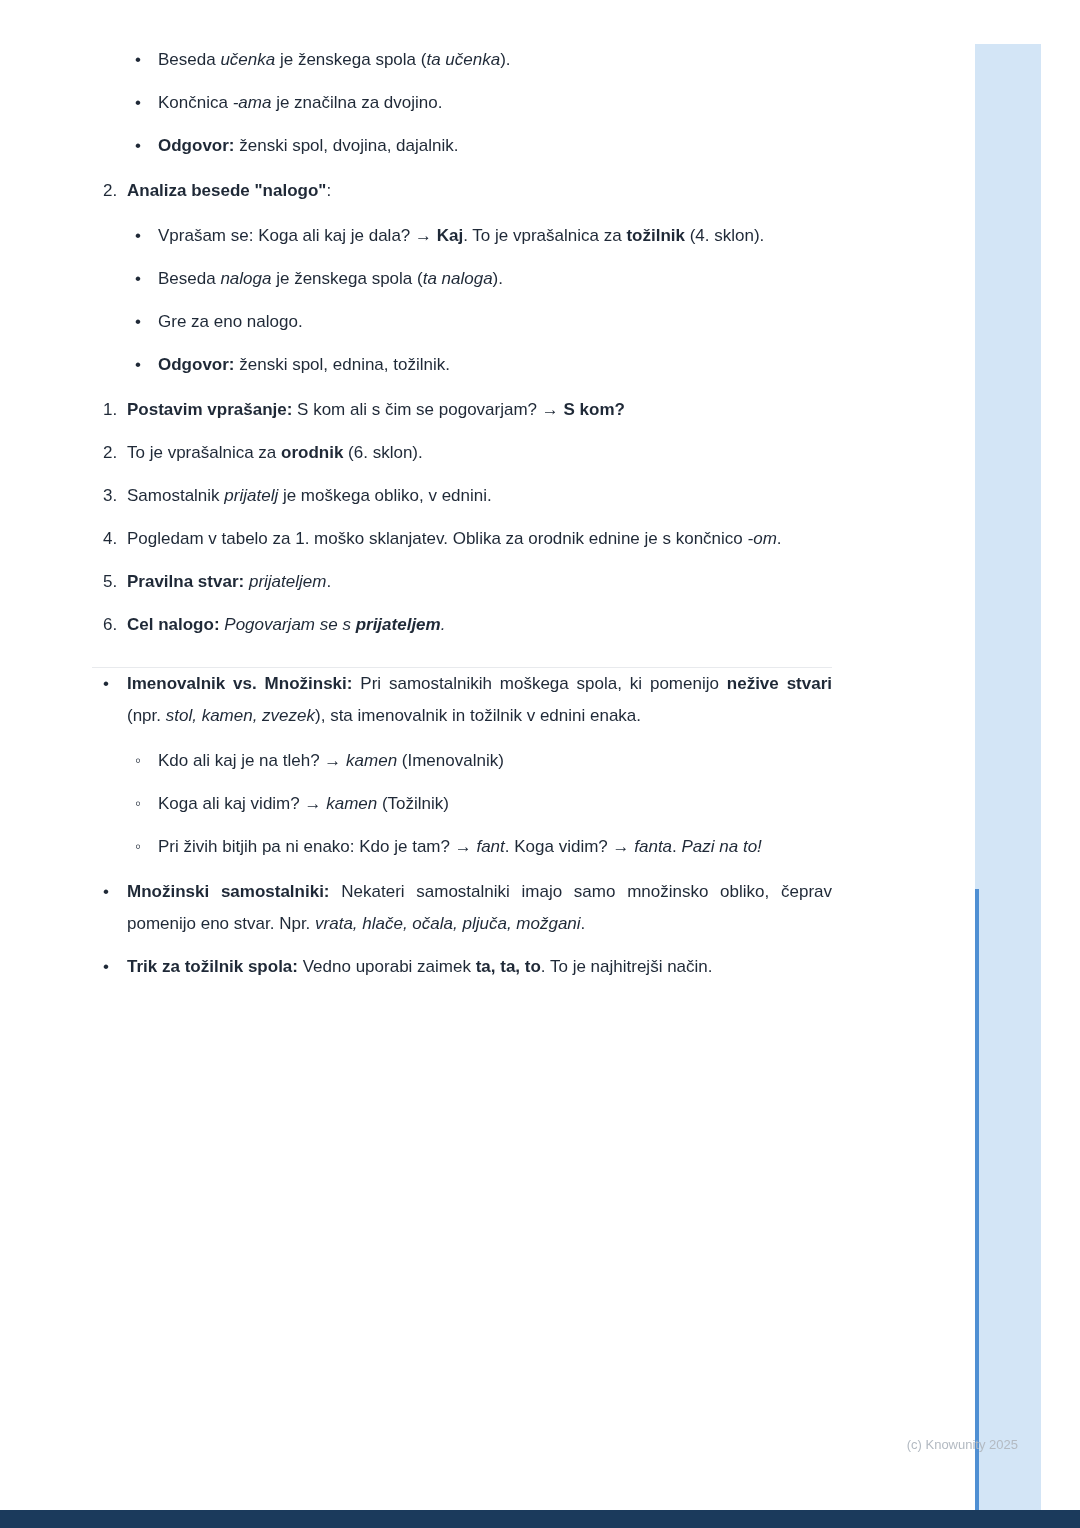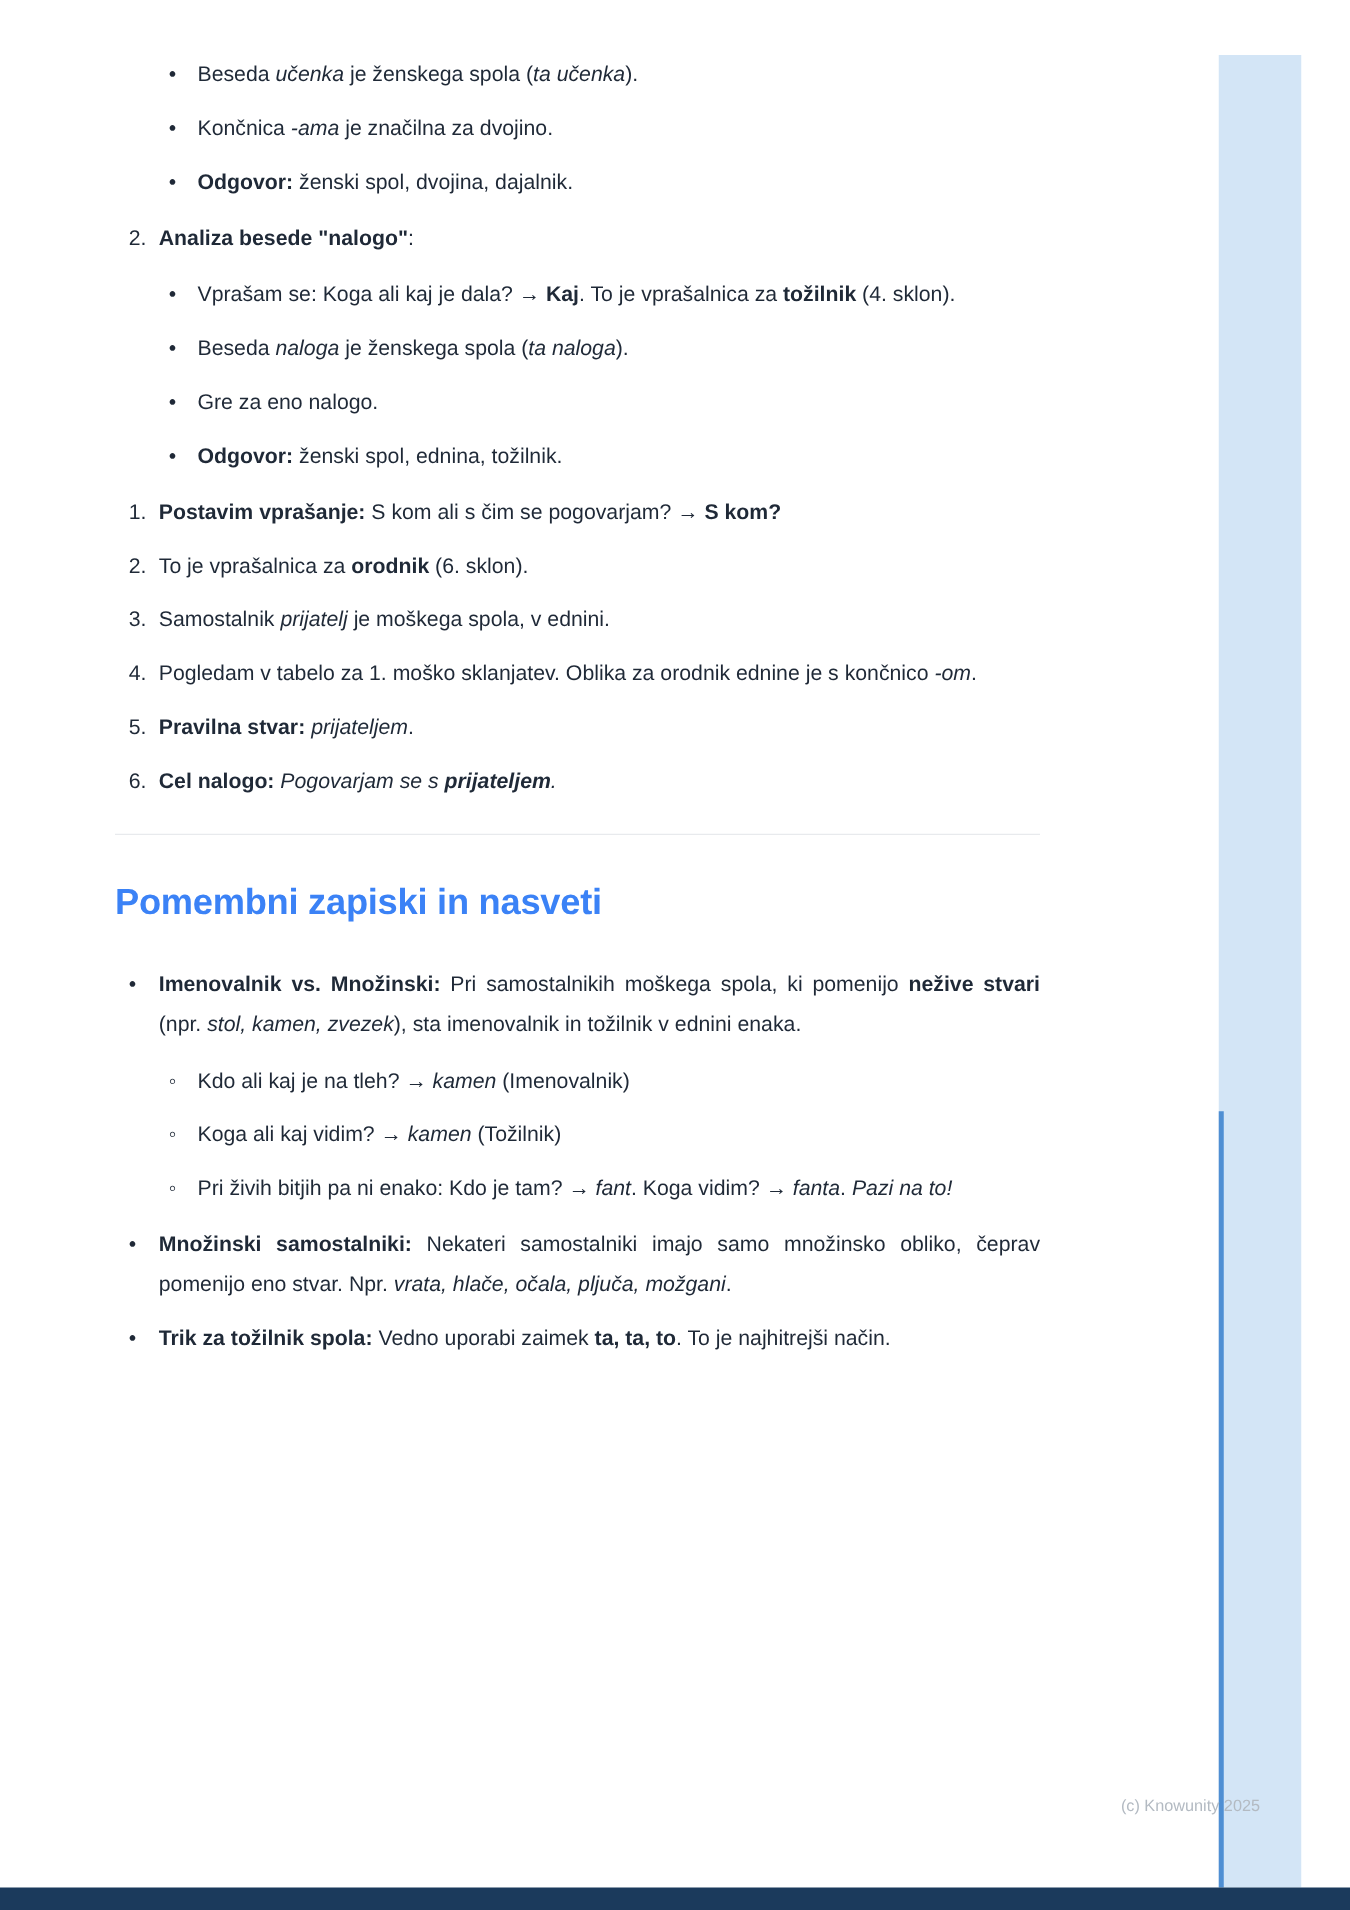--- a/index.html
+++ b/index.html
@@ -22,21 +22,21 @@
   .b{font-weight:700;}
   .i{font-style:italic;}
   .divider{height:1px;background:#e8eaed;margin:26px 0 0 0;}
   .section-heading{
     font-size:29px;font-weight:700;color:#3b82f6;
     margin:36px 0 32px 0;line-height:36px;letter-spacing:-0.2px;
   }
   .edge-strip{position:absolute;left:975px;top:44px;width:66px;height:1466px;background:#d3e5f6;}
   .edge-thumb{position:absolute;left:975px;top:889px;width:4px;height:621px;background:#4f8fd3;}
   .bottom-bar{position:absolute;left:0;top:1510px;width:1080px;height:18px;background:#1b3a5c;}
-  .watermark{position:absolute;top:1437px;right:72px;font-size:13px;color:#b3bac2;line-height:16px;}
+  .watermark{position:absolute;top:1437px;right:62px;font-size:13px;color:#b3bac2;line-height:16px;}
 </style>
 </head>
 <body>
 
 <div class="page">
   <div class="edge-strip"></div>
   <div class="edge-thumb"></div>
   <div class="content" id="doc">
       <div class="list inner">
         <div class="li">
@@ -80,37 +80,36 @@
         <div class="li">
           <span class="marker num">1.</span>
           <div class="li-text"><span class="b">Postavim vprašanje:</span><span> S kom ali s čim se pogovarjam? → </span><span class="b">S kom?</span></div>
         </div>
         <div class="li">
           <span class="marker num">2.</span>
           <div class="li-text"><span>To je vprašalnica za </span><span class="b">orodnik</span><span> (6. sklon).</span></div>
         </div>
         <div class="li">
           <span class="marker num">3.</span>
-          <div class="li-text"><span>Samostalnik </span><span class="i">prijatelj</span><span> je moškega spola, v ednini.</span></div>
+          <div class="li-text"><span>Samostalnik </span><span class="i">prijatelj</span><span> je moškega obliko, v ednini.</span></div>
         </div>
         <div class="li">
           <span class="marker num">4.</span>
           <div class="li-text"><span>Pogledam v tabelo za 1. moško sklanjatev. Oblika za orodnik ednine je s končnico </span><span class="i">-om</span><span>.</span></div>
         </div>
         <div class="li">
           <span class="marker num">5.</span>
           <div class="li-text"><span class="b">Pravilna stvar:</span><span> </span><span class="i">prijateljem</span><span>.</span></div>
         </div>
         <div class="li">
           <span class="marker num">6.</span>
           <div class="li-text"><span class="b">Cel nalogo:</span><span> </span><span class="i">Pogovarjam se s </span><span class="b i">prijateljem</span><span class="i">.</span></div>
         </div>
       </div>
       <div class="divider"></div>
-      <h2 class="section-heading"><span>Pomembni zapiski in nasveti</span></h2>
       <div class="list outer">
         <div class="li">
           <span class="marker disc">•</span>
           <div class="li-text justify"><span class="b">Imenovalnik vs. Množinski:</span><span> Pri samostalnikih moškega spola, ki pomenijo </span><span class="b">nežive stvari</span><span> (npr. </span><span class="i">stol, kamen, zvezek</span><span>), sta imenovalnik in tožilnik v ednini enaka.</span></div>
         </div>
       </div>
       <div class="list inner">
         <div class="li">
           <span class="marker circle">◦</span>
           <div class="li-text justify"><span>Kdo ali kaj je na tleh? → </span><span class="i">kamen</span><span> (Imenovalnik)</span></div>

